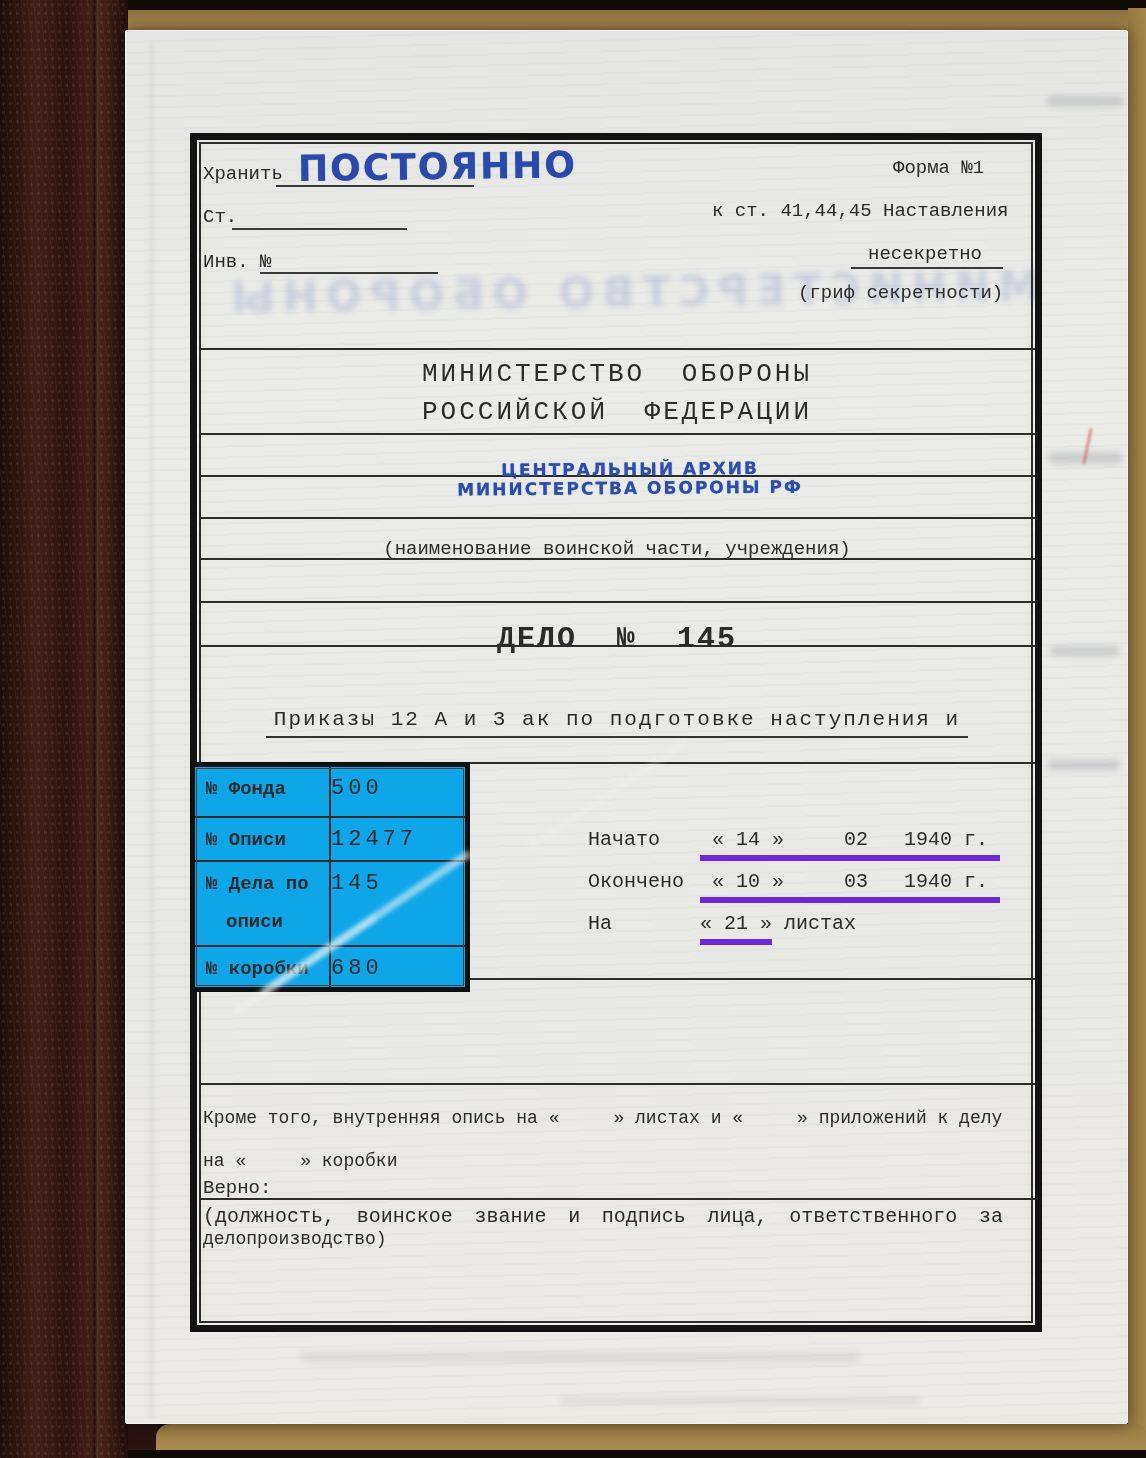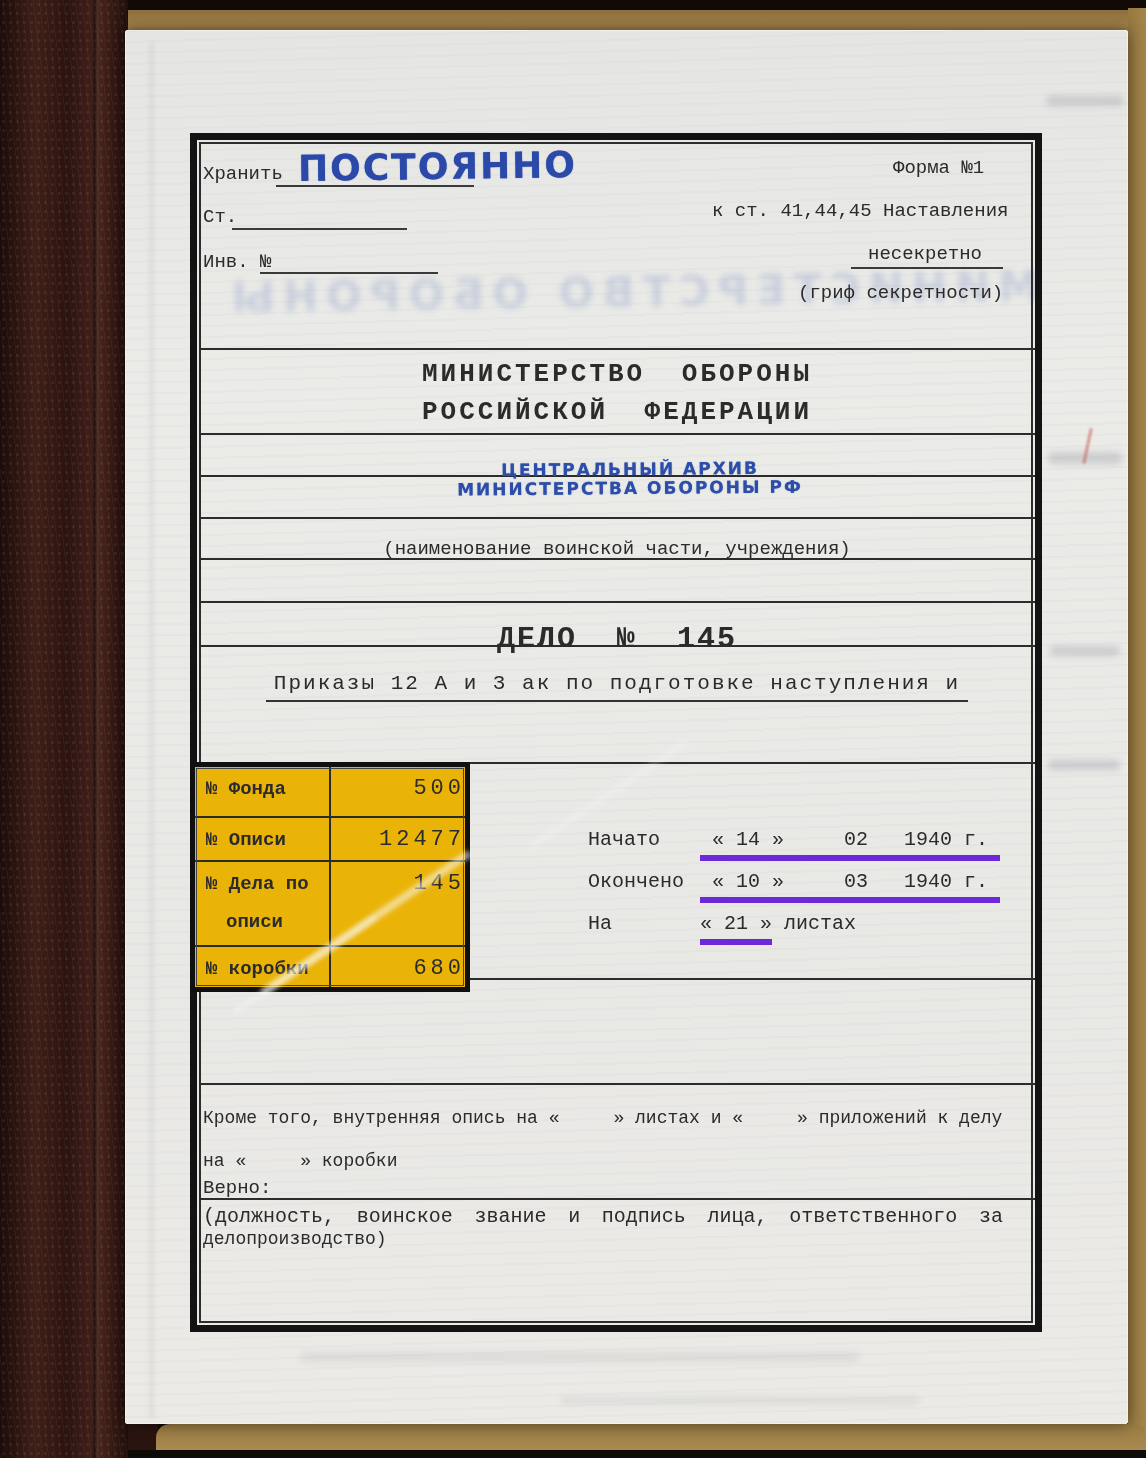--- a/index.html
+++ b/index.html
@@ -60,39 +60,39 @@
   .blank{position:absolute;height:2px;background:#3a3a3a;}
   
   .t{position:absolute;font-size:19px;color:#2b2b2b;}
   .pre{white-space:pre;margin-top:12px;}
   .center{left:199px;width:836px;text-align:center;}
   .stamp-permanent{
     left:298px;top:146px;font-family:"DejaVu Sans",sans-serif;font-weight:bold;
     font-size:36px;letter-spacing:2px;color:#2b49a8;transform:rotate(-0.8deg);
     text-shadow:0 0 1px rgba(43,73,168,.8);
   }
-  .ministry{font-weight:bold;font-size:26px;letter-spacing:3px;word-spacing:18px;}
+  .ministry{font-weight:normal;font-size:26px;letter-spacing:3px;word-spacing:18px;}
   .stamp-archive{
     left:399px;width:462px;text-align:center;position:absolute;
     font-family:"DejaVu Sans",sans-serif;font-weight:bold;font-size:17px;letter-spacing:2px;
     color:#2c4da9;transform:rotate(-0.5deg);text-shadow:0 0 1px rgba(44,77,169,.7);
   }
   .case-title{font-weight:bold;font-size:30px;letter-spacing:2px;}
   .subject{font-size:21px;letter-spacing:2px;}
   .subject span{display:inline-block;border-bottom:2px solid #333;padding:0 8px 5px;}
   
   .registry-table{
     left:190px;top:762px;width:280px;height:230px;box-sizing:border-box;
-    background:#eab308;border:5px solid #101010;
+    background:#0ea5e9;border:5px solid #101010;
     display:grid;grid-template-columns:136px 1fr;grid-template-rows:51px 44px 85px 1fr;
   }
   .registry-table::after{content:"";position:absolute;inset:1px;border:1px solid #444;pointer-events:none;}
   .rt-cell{border-right:2px solid #2b2b2b;border-bottom:2px solid #2b2b2b;box-sizing:border-box;
     font-size:19px;padding:11px 0 0 11px;font-weight:bold;}
-  .rt-val{border-right:0;font-weight:normal;text-align:right;font-size:22px;letter-spacing:4px;padding:9px 0 0 0;}
+  .rt-val{border-right:0;font-weight:normal;text-align:left;font-size:22px;letter-spacing:4px;padding:9px 0 0 0;}
   .rt-last{border-bottom:0;}
   .rt-sub{display:block;padding:16px 0 0 20px;}
   
   .date-row{position:absolute;left:588px;display:flex;font-size:20px;white-space:pre;}
   .date-label{width:112px;}
   .u{border-bottom:6px solid #6d28d9;padding-bottom:4px;}
   .sig-caption{left:203px;width:800px;font-size:20px;text-align:justify;text-align-last:justify;}
 </style>
 </head>
 <body>
@@ -146,21 +146,21 @@
 
   <div class="t center ministry" style="top:359px">МИНИСТЕРСТВО ОБОРОНЫ</div>
   <div class="t center ministry" style="top:397px">РОССИЙСКОЙ ФЕДЕРАЦИИ</div>
 
   <div class="stamp-archive" style="top:459px">ЦЕНТРАЛЬНЫЙ АРХИВ</div>
   <div class="stamp-archive" style="top:478px">МИНИСТЕРСТВА ОБОРОНЫ РФ</div>
 
   <div class="t center" style="top:538px">(наименование воинской части, учреждения)</div>
 
   <div class="t center case-title pre" style="top:610px">ДЕЛО  №  145</div>
-  <div class="t center subject" style="top:672px">
+  <div class="t center subject" style="top:708px">
     <span>Приказы 12 А и 3 ак по подготовке наступления и</span>
   </div>
 
   <div class="abs registry-table">
     <div class="rt-cell">№ Фонда</div>
     <div class="rt-cell rt-val">500</div>
     <div class="rt-cell">№ Описи</div>
     <div class="rt-cell rt-val">12477</div>
     <div class="rt-cell">
       <span>№ Дела по</span>

